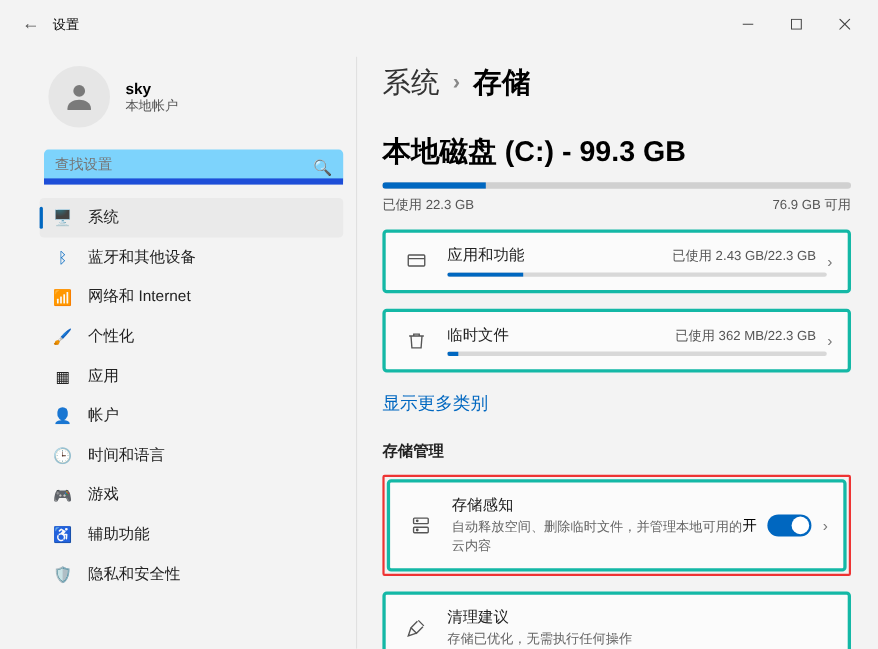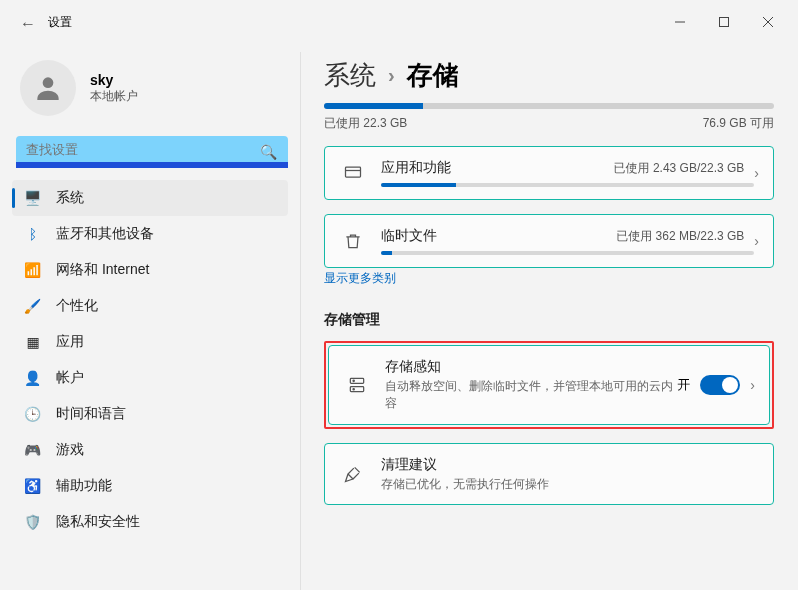--- a/index.html
+++ b/index.html
@@ -3,21 +3,21 @@
 <meta charset="utf-8">
 <style>
 * { box-sizing: border-box; margin: 0; padding: 0; font-family: "Segoe UI", "Microsoft YaHei", sans-serif; }
 body { width: 798px; height: 590px; background: #f3f3f3; overflow: hidden; position: relative; }
 .titlebar { height: 44px; display: flex; align-items: center; padding: 0 8px; }
 .titlebar .back { width: 40px; text-align: center; font-size: 16px; color: #555; cursor: pointer; }
 .titlebar .title { font-size: 12px; color: #000; margin-left: 0; }
 .titlebar .spacer { flex: 1; }
 .winbtn { width: 44px; height: 32px; display: flex; align-items: center; justify-content: center; color: #444; font-size: 12px; }
 .content { display: flex; height: calc(100% - 44px); }
-.sidebar { width: 300px; padding: 8px 0 0 12px; }
+.sidebar { width: 300px; padding: 8px 0 0 12px; margin-left: 24px; }
 .profile { display: flex; align-items: center; padding: 8px 8px 16px 8px; }
 .avatar { width: 56px; height: 56px; border-radius: 50%; background: #e6e6e6; display: flex; align-items: center; justify-content: center; color: #7a7a7a; }
 .avatar svg { width: 32px; height: 32px; }
 .profile-text { margin-left: 14px; }
 .profile-name { font-weight: 600; font-size: 14px; }
 .profile-sub { font-size: 12px; color: #555; }
 .search { margin: 4px 12px 12px 4px; position: relative; }
 .search input { width: 100%; height: 32px; border: none; border-bottom: 6px solid #1d4ed8; background: #7dd3fc; padding: 0 32px 0 10px; font-size: 13px; outline: none; border-radius: 4px 4px 0 0; }
 .search .icon { position: absolute; right: 10px; top: 8px; color: #666; font-size: 14px; }
 .nav { margin-top: 2px; }
@@ -27,30 +27,30 @@
 .nav-icon { width: 18px; height: 18px; margin-right: 14px; display: flex; align-items: center; justify-content: center; font-size: 14px; }
 .main { flex: 1; padding: 14px 24px 0 24px; overflow-y: auto; position: relative; }
 .main::before { content: ""; position: absolute; left: 0; top: 8px; bottom: 0; width: 1px; background: #e0e0e0; }
 .breadcrumb { font-size: 26px; font-weight: 600; display: flex; align-items: center; gap: 12px; }
 .breadcrumb .parent { font-weight: 400; color: #333; font-size: 26px; }
 .breadcrumb .sep { color: #888; font-size: 20px; }
 .disk-title { font-size: 26px; font-weight: 700; margin-top: 28px; }
 .big-bar { height: 6px; background: #d0d0d0; border-radius: 3px; margin-top: 10px; overflow: hidden; }
 .big-bar .fill { height: 100%; background: #0067c0; width: 22%; }
 .disk-info { display: flex; justify-content: space-between; font-size: 12px; color: #555; margin-top: 6px; }
-.card { background: #fbfbfb; border: 1px solid #14b8a6; border-radius: 4px; margin-top: 14px; padding: 12px 14px; display: flex; align-items: center; cursor: pointer; }
+.card { background: #fbfbfb; border: 3px solid #14b8a6; border-radius: 4px; margin-top: 14px; padding: 12px 14px; display: flex; align-items: center; cursor: pointer; }
 .card .cicon { width: 28px; display: flex; align-items: center; justify-content: center; color: #555; margin-right: 14px; }
 .card .cbody { flex: 1; }
 .card .ctitle { font-size: 14px; color: #222; }
 .card .csub { font-size: 12px; color: #666; margin-top: 2px; line-height: 1.4; }
 .card .cright { font-size: 12px; color: #555; margin-right: 10px; padding-left: 28px; }
 .card .chev { color: #777; font-size: 14px; }
 .mini-bar { height: 4px; background: #d8d8d8; border-radius: 2px; margin-top: 6px; overflow: hidden; }
 .mini-bar .fill { height: 100%; background: #0067c0; }
-.link { color: #0067c0; font-size: 12px; margin-top: 2px; display: inline-block; cursor: pointer; }
+.link { color: #0067c0; font-size: 16px; margin-top: 18px; display: inline-block; cursor: pointer; }
 .section-title { font-size: 14px; font-weight: 600; margin-top: 24px; color: #222; }
 .highlight { border: 2px solid #e33; border-radius: 2px; padding: 2px; margin-top: 12px; }
 .highlight .card { margin-top: 0; }
 .toggle-wrap { display: flex; align-items: center; gap: 10px; margin-right: 10px; }
 .toggle-label { font-size: 13px; }
 .toggle { width: 40px; height: 20px; background: #0067c0; border-radius: 10px; position: relative; }
 .toggle::after { content: ""; position: absolute; right: 2px; top: 2px; width: 16px; height: 16px; background: #fff; border-radius: 50%; }
 </style>
 </head>
 <body>
@@ -139,20 +139,21 @@
     </div>
   </div>
 
   <div class="main">
     <div class="breadcrumb">
       <span class="parent">系统</span>
       <span class="sep">›</span>
       <span>存储</span>
     </div>
 
+    <div class="disk-title">本地磁盘 (C:) - 99.3 GB</div>
     <div class="big-bar">
         <div class="fill"></div>
       </div>
     <div class="disk-info">
       <span>已使用 22.3 GB</span>
       <span>76.9 GB 可用</span>
     </div>
 
     <div class="card">
       <div class="cicon">

